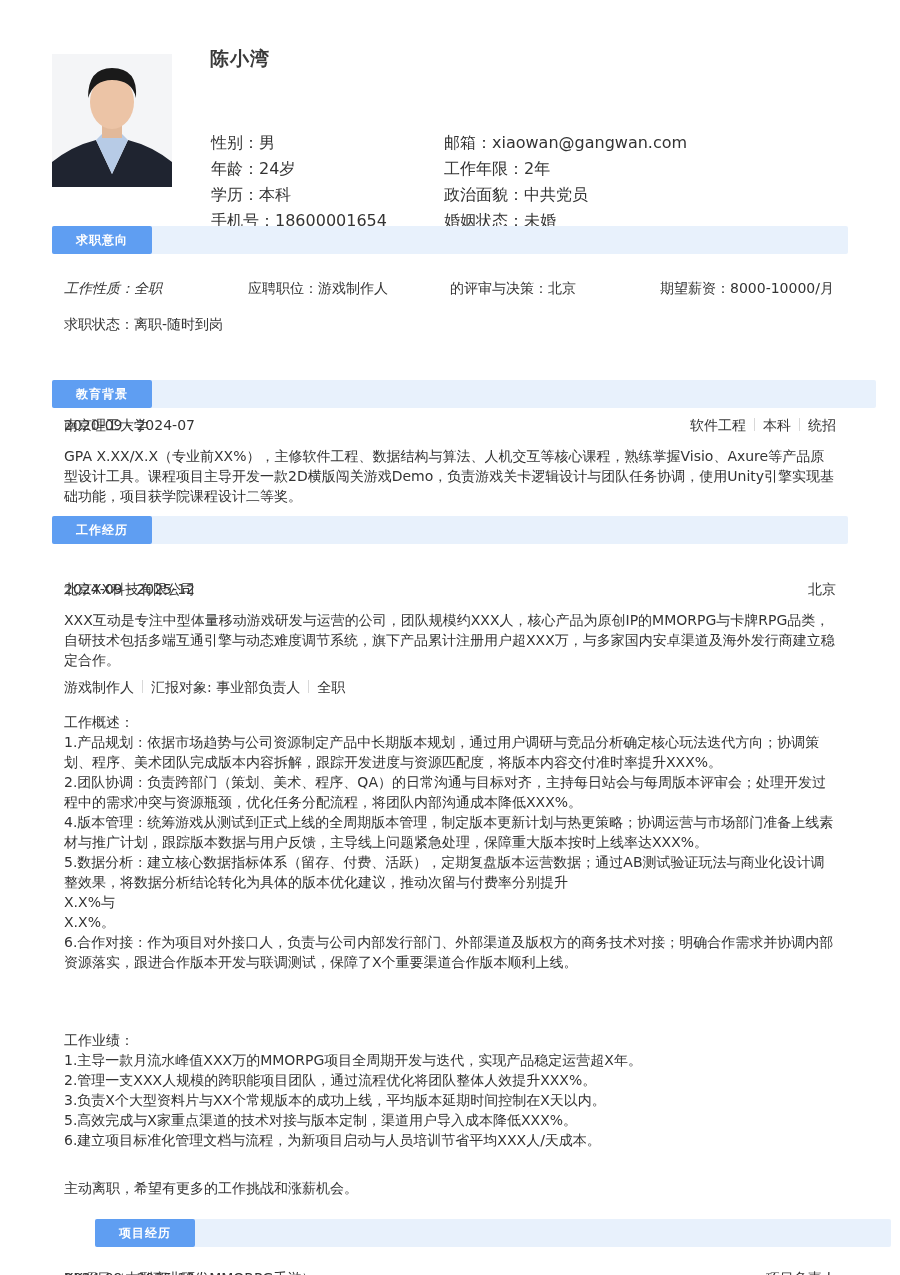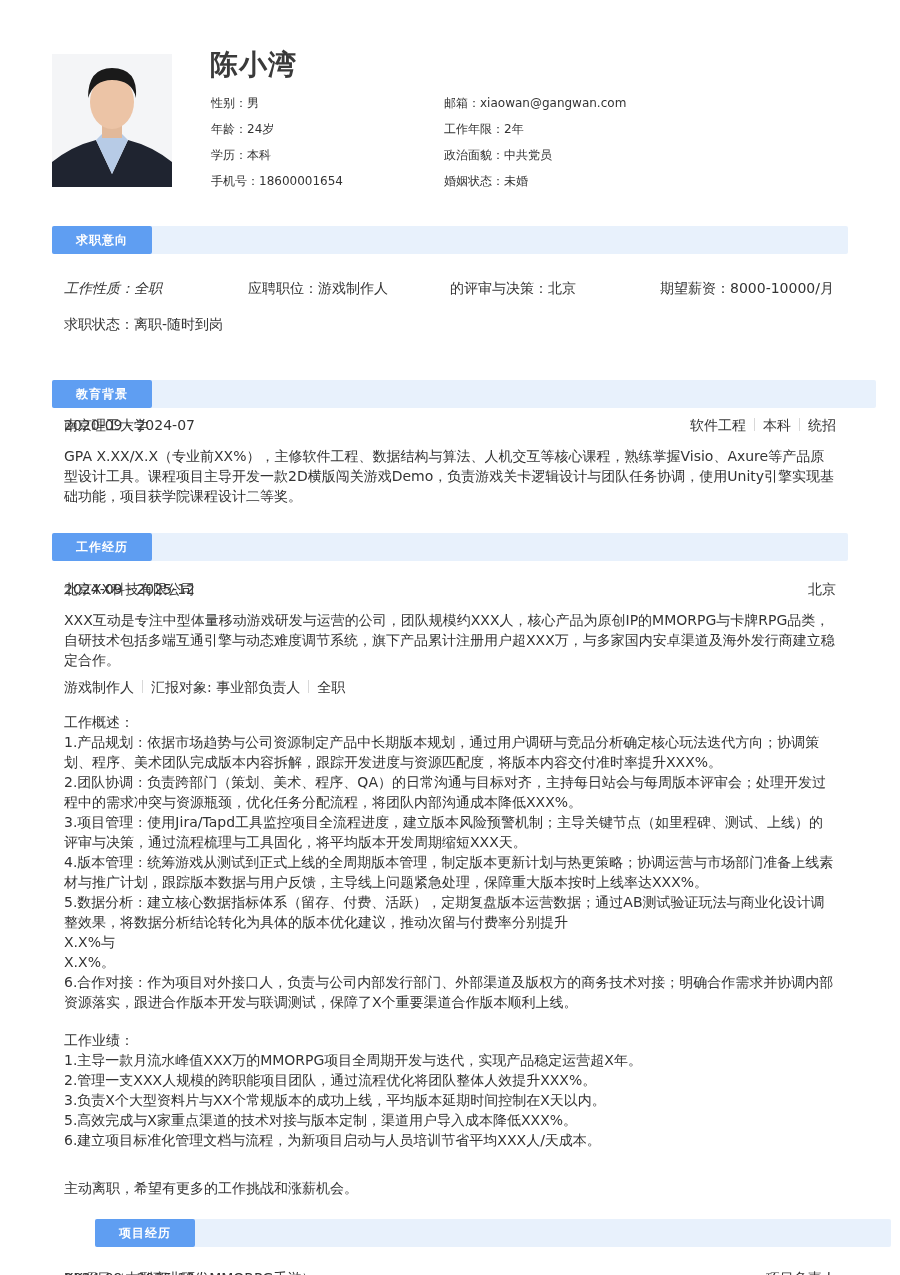--- a/index.html
+++ b/index.html
@@ -1,22 +1,22 @@
 <!DOCTYPE html>
 <html><head>
 <meta charset="utf-8">
 <style>
   html, body { margin:0; padding:0; background:#ffffff; }
   body { width:900px; height:1275px; overflow:hidden; position:relative;
          font-family:"DejaVu Sans","Liberation Sans",sans-serif; color:#333333; }
 
   
   .photo { position:absolute; left:52px; top:54px; width:120px; height:133px; overflow:hidden; background:#f4f5f7; }
-  .name { position:absolute; left:210px; top:46px; font-size:28px; font-weight:bold; color:#3a3a3a; letter-spacing:1px; }
-  .info { position:absolute; font-size:12px; color:#333; line-height:26px; }
+  .name { position:absolute; left:210px; top:46px; font-size:19px; font-weight:bold; color:#3a3a3a; letter-spacing:1px; }
+  .info { position:absolute; font-size:16px; color:#333; line-height:26px;margin-top:40px; }
   .info .lbl { color:#333; }
   .col1 { left:211px; top:90px; }
   .col2 { left:444px; top:90px; }
 
   
   .sec { position:absolute; left:52px; width:796px; height:28px; background:#e8f1fc; border-radius:2px; }
   .sec .tag { position:absolute; left:0; top:0; height:28px; width:100px; background:#5f9ef2; border-radius:2px;
               color:#fff; font-weight:bold; font-size:12px; line-height:28px; text-align:center; letter-spacing:1px; }
 
   .txt { position:absolute; font-size:14px; color:#333; line-height:20px; }
@@ -69,38 +69,37 @@
 <div class="sec" style="top:380px;padding-left:28px;">
   <div class="tag">教育背景</div>
 </div>
 <div class="row" style="top:415px;">
   <span>2020-09 - 2024-07</span>
   <span class="c">南京理工大学</span>
   <span class="r"><span>软件工程</span><span class="sep"></span><span>本科</span><span class="sep"></span><span>统招</span></span>
 </div>
 <div class="para" style="top:446px;">GPA X.XX/X.X（专业前XX%），主修软件工程、数据结构与算法、人机交互等核心课程，熟练掌握Visio、Axure等产品原型设计工具。课程项目主导开发一款2D横版闯关游戏Demo，负责游戏关卡逻辑设计与团队任务协调，使用Unity引擎实现基础功能，项目获学院课程设计二等奖。</div>
 
-<div class="sec" style="top:533px;">
+<div class="sec" style="top:516px;">
   <div class="tag">工作经历</div>
 </div>
 <div class="row" style="top:579px;">
   <span>2024-09 - 2025-12</span>
   <span class="c">北京XX科技有限公司</span>
   <span class="r">北京</span>
 </div>
 <div class="para" style="top:610px;">XXX互动是专注中型体量移动游戏研发与运营的公司，团队规模约XXX人，核心产品为原创IP的MMORPG与卡牌RPG品类，自研技术包括多端互通引擎与动态难度调节系统，旗下产品累计注册用户超XXX万，与多家国内安卓渠道及海外发行商建立稳定合作。</div>
 <div class="txt" style="left:64px;top:677px;">
   <span>游戏制作人</span><span class="sep"></span><span>汇报对象: 事业部负责人</span><span class="sep"></span><span>全职</span>
 </div>
 
 <div class="para" style="top:712px;">
   <div>工作概述：</div>
   <div>1.产品规划：依据市场趋势与公司资源制定产品中长期版本规划，通过用户调研与竞品分析确定核心玩法迭代方向；协调策划、程序、美术团队完成版本内容拆解，跟踪开发进度与资源匹配度，将版本内容交付准时率提升XXX%。</div>
   <div>2.团队协调：负责跨部门（策划、美术、程序、QA）的日常沟通与目标对齐，主持每日站会与每周版本评审会；处理开发过程中的需求冲突与资源瓶颈，优化任务分配流程，将团队内部沟通成本降低XXX%。</div>
-  <div>3.项目管理：使用Jira/Tapd工具监控项目全流程进度，建立版本风险预警机制；主导关键节点（如里程碑、测试、上线）的评审与决策，通过流程梳理与工具固化，将平均版本开发周期缩短XXX天。</div>
   <div>4.版本管理：统筹游戏从测试到正式上线的全周期版本管理，制定版本更新计划与热更策略；协调运营与市场部门准备上线素材与推广计划，跟踪版本数据与用户反馈，主导线上问题紧急处理，保障重大版本按时上线率达XXX%。</div>
   <div>5.数据分析：建立核心数据指标体系（留存、付费、活跃），定期复盘版本运营数据；通过AB测试验证玩法与商业化设计调整效果，将数据分析结论转化为具体的版本优化建议，推动次留与付费率分别提升</div>
   <div>X.X%与</div>
   <div>X.X%。</div>
   <div>6.合作对接：作为项目对外接口人，负责与公司内部发行部门、外部渠道及版权方的商务技术对接；明确合作需求并协调内部资源落实，跟进合作版本开发与联调测试，保障了X个重要渠道合作版本顺利上线。</div>
 </div>
 
 <div class="para" style="top:1030px;">
   <div>工作业绩：</div>
   <div>1.主导一款月流水峰值XXX万的MMORPG项目全周期开发与迭代，实现产品稳定运营超X年。</div>

